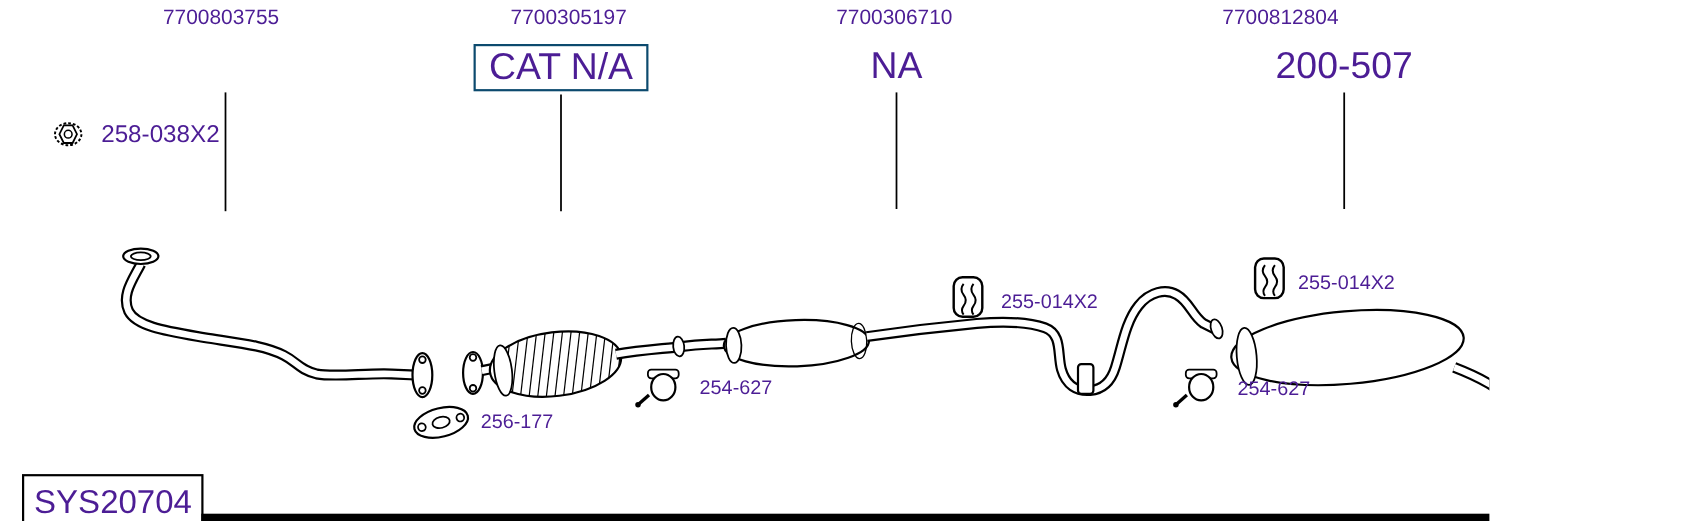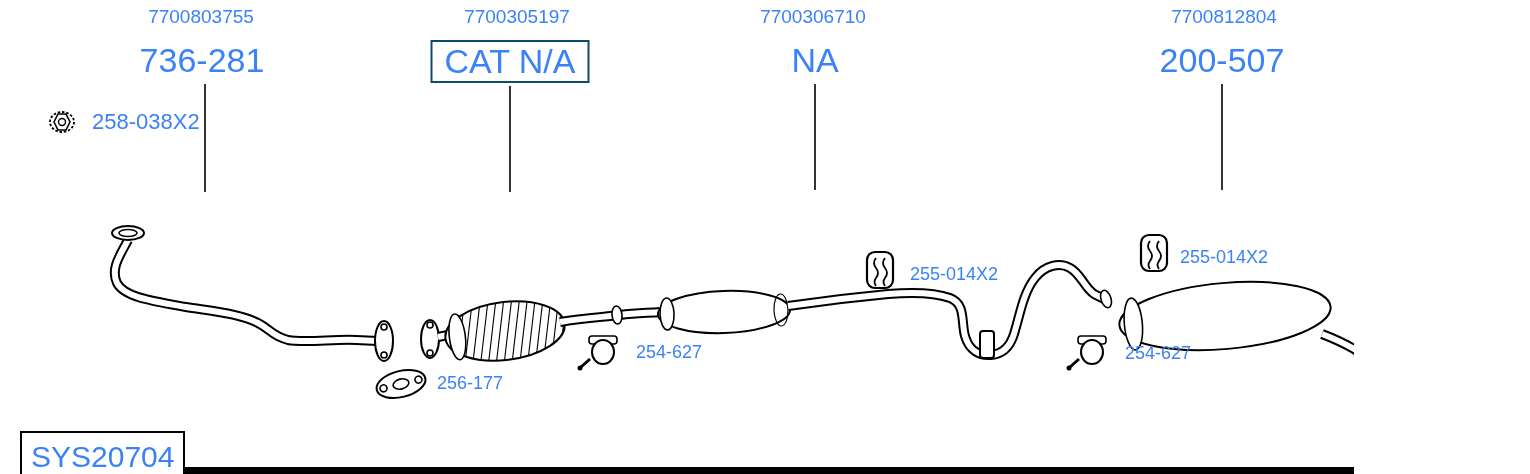--- a/index.html
+++ b/index.html
@@ -1,18 +1,18 @@
 <!DOCTYPE html>
 <html><head>
 <meta charset="utf-8">
 <style>
   html,body{margin:0;padding:0;background:#fff;}
   .canvas{
     position:relative;width:1354px;height:474px;background:#fff;
-    font-family:"Liberation Sans", sans-serif;color:#3b82f6;overflow:hidden;
+    font-family:"Liberation Sans", sans-serif;color:#4c1d95;overflow:hidden;
   }
   .oem{position:absolute;top:6px;transform:translateX(-50%);font-size:19px;white-space:nowrap;}
   .big{position:absolute;top:42px;transform:translateX(-50%);font-size:34px;white-space:nowrap;line-height:1.1;}
   .big.boxed{top:40px;border:2px solid #0c4a6e;padding:1px 12px;}
   .legend-row{position:absolute;left:40px;height:30px;display:flex;align-items:center;gap:8px;}
   .legend-row .txt{font-size:22px;white-space:nowrap;}
   .part-label{position:absolute;font-size:18px;white-space:nowrap;}
   .sys-box{position:absolute;left:20px;top:431px;border:2px solid #000;padding:8px 9px;font-size:30px;line-height:1.05;}
   .bottom-bar{position:absolute;left:183px;top:467px;width:1347px;height:7px;background:#000;}
   .art{position:absolute;left:0;top:0;width:1530px;height:474px;}
@@ -24,23 +24,22 @@
   .hatch{stroke:#000;stroke-width:1.1;}
 </style>
 </head>
 <body>
 
 <div class="canvas">
 
   <div class="oem" style="left:201px">7700803755</div>
   <div class="oem" style="left:517px">7700305197</div>
   <div class="oem" style="left:813px">7700306710</div>
-  <div class="oem" style="left:1224px">7700812804</div>
+  <div class="oem" style="left:1164px">7700812804</div>
 
-  <div class="big" style="left:202px">736-281</div>
   <div class="big boxed" style="left:510px">CAT N/A</div>
   <div class="big" style="left:815px">NA</div>
   <div class="big" style="left:1222px">200-507</div>
 
   <svg class="art" viewBox="0 0 1530 474">
 
     <g>
       <line class="ln" x1="205" y1="84" x2="205" y2="192"></line>
       <line class="ln" x1="510" y1="86" x2="510" y2="192"></line>
       <line class="ln" x1="815" y1="84" x2="815" y2="190"></line>

